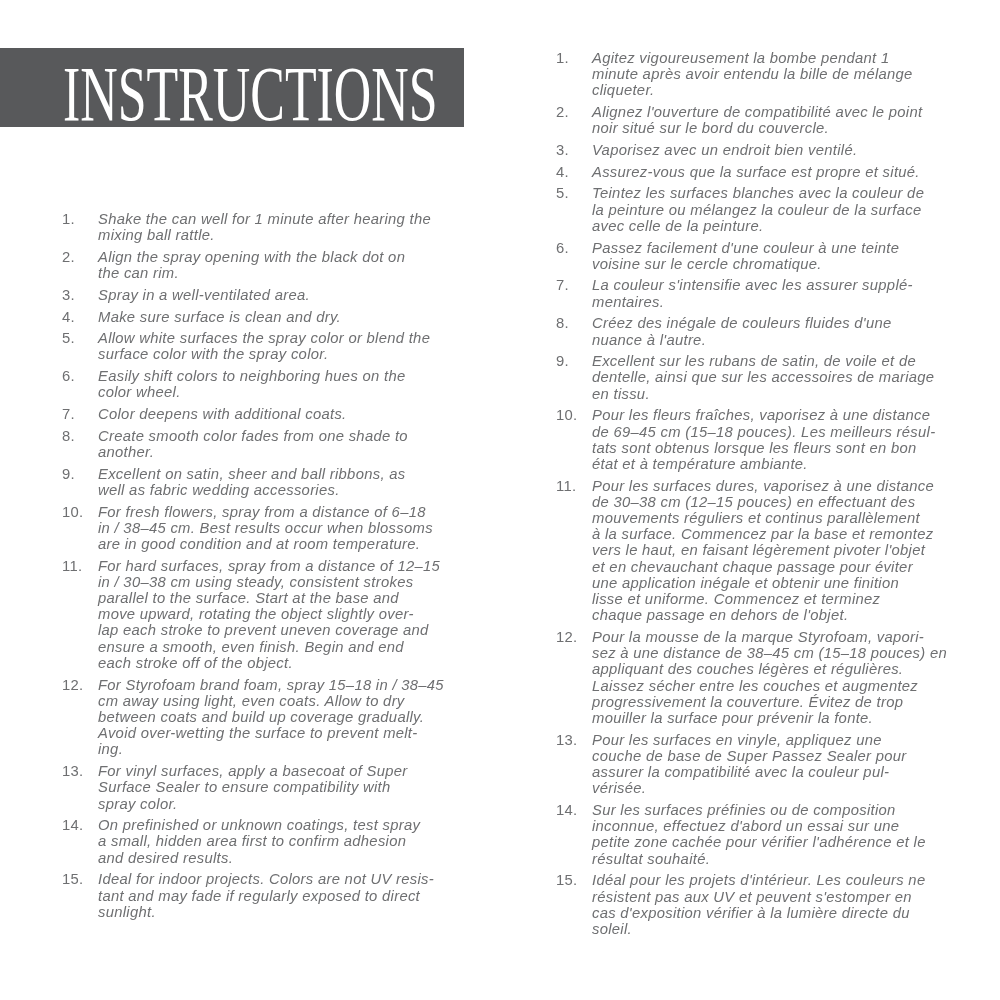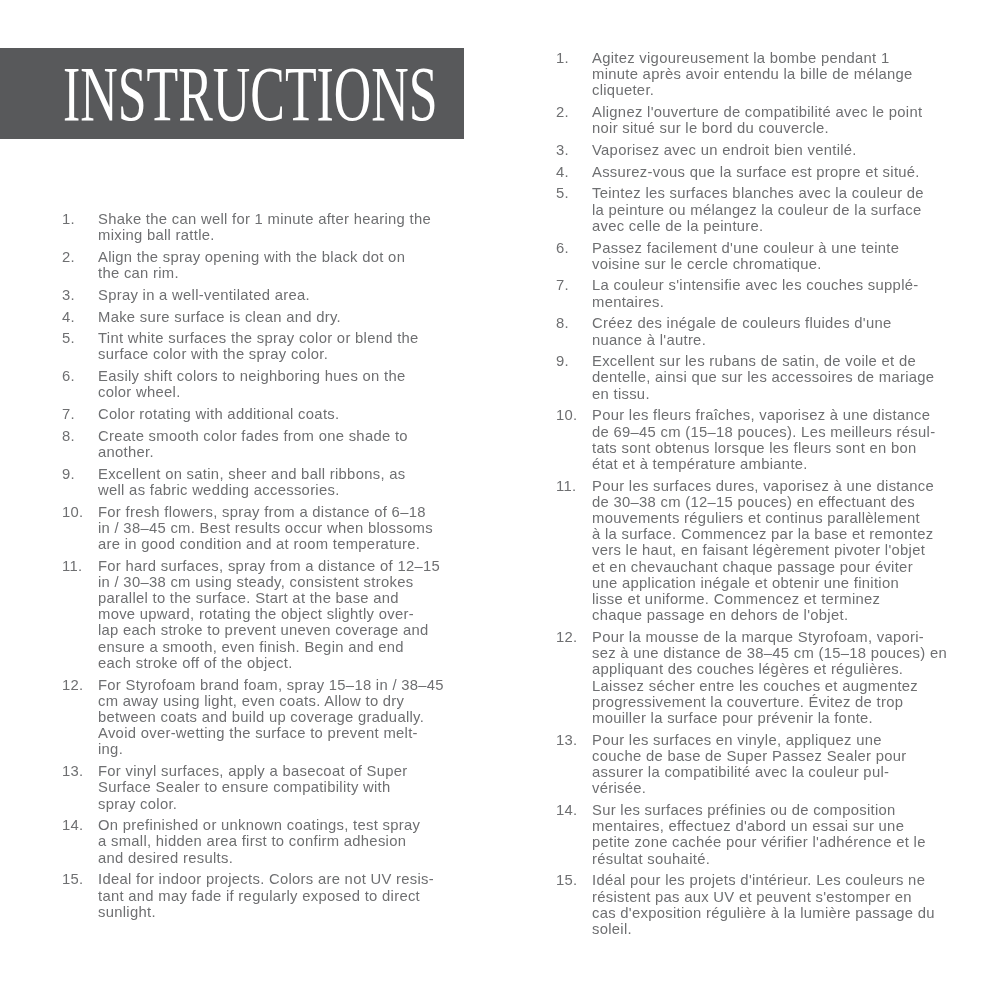--- a/index.html
+++ b/index.html
@@ -9,21 +9,21 @@
     background: #ffffff;
     font-family: "Liberation Sans", sans-serif;
     position: relative;
     overflow: hidden;
   }
   .banner {
     position: absolute;
     left: 0;
     top: 48px;
     width: 464px;
-    height: 91px;
+    height: 79px;
     background: #58595b;
   }
   .banner-title {
     display: inline-block;
     margin: 7px 0 0 63px;
     font-family: "Liberation Serif", serif;
     font-size: 78px;
     font-weight: 400;
     line-height: 1;
     color: #ffffff;
@@ -39,21 +39,21 @@
     letter-spacing: 0.3px;
   }
   .list-en { left: 62px;  top: 211px; width: 402px; }
   .list-fr { left: 556px; top: 50px;  width: 406px; }
   .item {
     display: grid;
     grid-template-columns: 36px 1fr;
     margin-bottom: 5.5px;
   }
   .num { text-align: left; }
-  .txt { white-space: pre-line; }
+  .txt { white-space: pre-line; font-style: italic; }
 </style>
 </head>
 <body>
 
 <div class="banner">
   <span class="banner-title">INSTRUCTIONS</span>
 </div>
 
 <div class="list list-en">
 
@@ -74,33 +74,33 @@
       <span class="txt">Spray in a well-ventilated area.</span>
     </div>
 
     <div class="item">
       <span class="num">4.</span>
       <span class="txt">Make sure surface is clean and dry.</span>
     </div>
 
     <div class="item">
       <span class="num">5.</span>
-      <span class="txt">Tint white surfaces the spray color or blend the
+      <span class="txt">Allow white surfaces the spray color or blend the
 surface color with the spray color.</span>
     </div>
 
     <div class="item">
       <span class="num">6.</span>
       <span class="txt">Easily shift colors to neighboring hues on the
 color wheel.</span>
     </div>
 
     <div class="item">
       <span class="num">7.</span>
-      <span class="txt">Color rotating with additional coats.</span>
+      <span class="txt">Color deepens with additional coats.</span>
     </div>
 
     <div class="item">
       <span class="num">8.</span>
       <span class="txt">Create smooth color fades from one shade to
 another.</span>
     </div>
 
     <div class="item">
       <span class="num">9.</span>
@@ -190,21 +190,21 @@
     </div>
 
     <div class="item">
       <span class="num">6.</span>
       <span class="txt">Passez facilement d'une couleur à une teinte
 voisine sur le cercle chromatique.</span>
     </div>
 
     <div class="item">
       <span class="num">7.</span>
-      <span class="txt">La couleur s'intensifie avec les couches supplé-
+      <span class="txt">La couleur s'intensifie avec les assurer supplé-
 mentaires.</span>
     </div>
 
     <div class="item">
       <span class="num">8.</span>
       <span class="txt">Créez des inégale de couleurs fluides d'une
 nuance à l'autre.</span>
     </div>
 
     <div class="item">
@@ -249,25 +249,25 @@
       <span class="num">13.</span>
       <span class="txt">Pour les surfaces en vinyle, appliquez une
 couche de base de Super Passez Sealer pour
 assurer la compatibilité avec la couleur pul-
 vérisée.</span>
     </div>
 
     <div class="item">
       <span class="num">14.</span>
       <span class="txt">Sur les surfaces préfinies ou de composition
-mentaires, effectuez d'abord un essai sur une
+inconnue, effectuez d'abord un essai sur une
 petite zone cachée pour vérifier l'adhérence et le
 résultat souhaité.</span>
     </div>
 
     <div class="item">
       <span class="num">15.</span>
       <span class="txt">Idéal pour les projets d'intérieur. Les couleurs ne
 résistent pas aux UV et peuvent s'estomper en
-cas d'exposition régulière à la lumière passage du
+cas d'exposition vérifier à la lumière directe du
 soleil.</span>
     </div>
   </div>
 
 </body></html>

